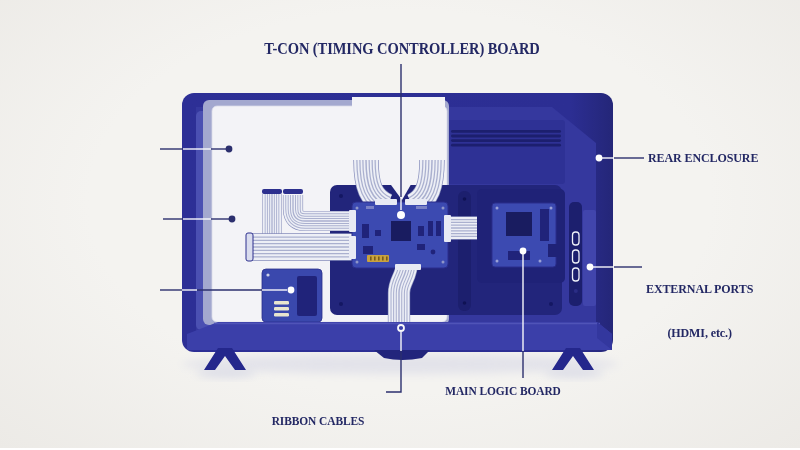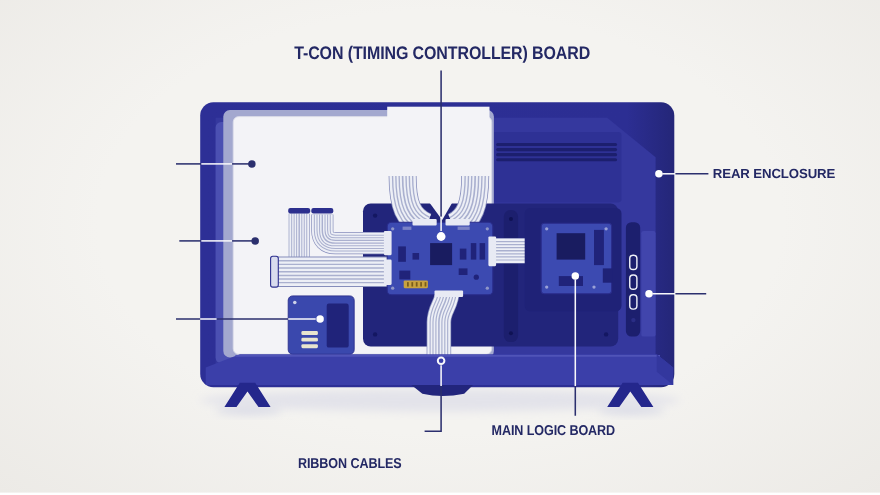--- a/index.html
+++ b/index.html
@@ -1,19 +1,19 @@
 <!DOCTYPE html>
 <html><head>
 <meta charset="utf-8">
 <style>
   html,body{margin:0;padding:0;}
   .stage{
     position:relative;width:800px;height:448px;overflow:hidden;
     background:radial-gradient(ellipse at 50% 45%, #f4f3f0 55%, #eceae6 100%);
-    font-family:Liberation Sans, sans-serif;
+    font-family:Liberation Serif, serif;
   }
   .stage svg{position:absolute;left:0;top:0;}
   .lbl{
     position:absolute;color:#232864;font-weight:bold;
     letter-spacing:-0.1px;white-space:pre;line-height:14.5px;font-size:12px;text-align:center;
   }
   .lbl.title{font-size:16.5px;transform:scaleX(0.88);transform-origin:center top;text-align:center;}
   .lbl.bottom{font-size:13px;transform:scaleX(0.88);text-align:center;line-height:15px;}
   .lbl.right-align{text-align:right;}
 </style>
@@ -279,20 +279,24 @@
   </g>
 </svg>
 
 <div class="lbl title" style="left:202px;top:42px;width:400px;">T-CON (TIMING CONTROLLER) BOARD</div>
 
 
 
 
 <div class="lbl" style="left:648px;top:151px;">REAR ENCLOSURE</div>
 
+<div class="lbl" style="left:646px;top:253px;">
+  <div>EXTERNAL PORTS</div>
+  <div>(HDMI, etc.)</div>
+</div>
 
 <div class="lbl bottom" style="left:168px;top:383px;width:300px;">
   <div>RIBBON CABLES</div>
   
 </div>
 
 <div class="lbl bottom" style="left:353px;top:383px;width:300px;">MAIN LOGIC BOARD</div>
 
 </div>
 

